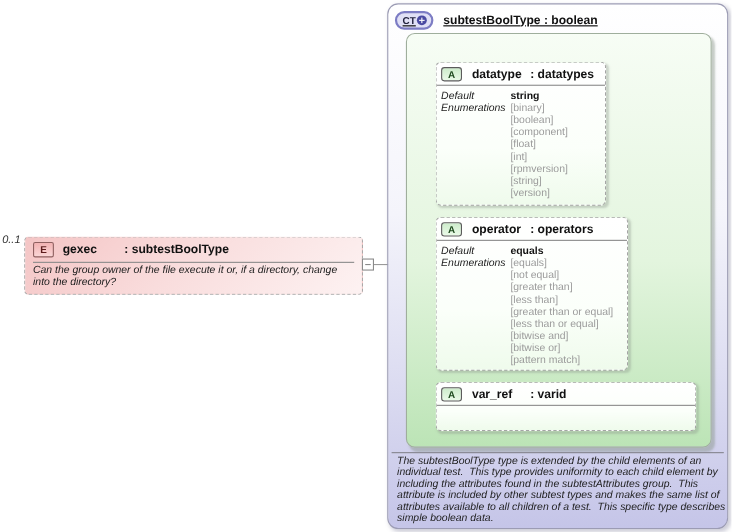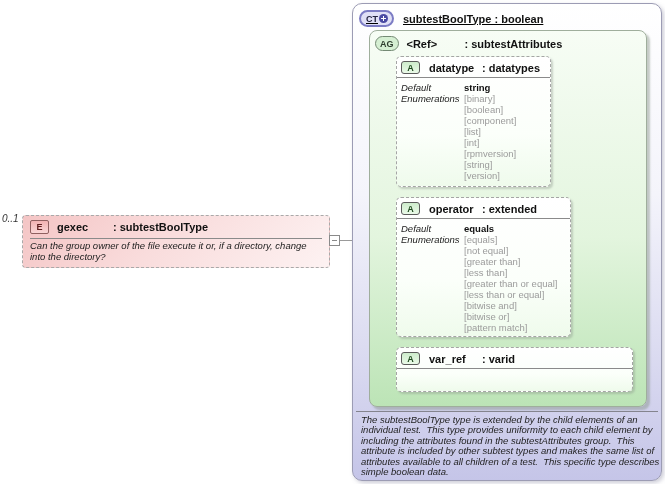--- a/index.html
+++ b/index.html
@@ -121,57 +121,52 @@
   <div class="ct-box">
     <div class="ct-header">
       <span class="badge ct-badge">
         <span>CT</span>
           <span class="ct-plus"></span>
       </span>
       <span class="ct-title">subtestBoolType : boolean</span>
     </div>
 
     <div class="ag-box">
-      <div class="ag-header">
-        <span class="badge ag-badge">AG</span>
-        <span class="ag-name">&lt;Ref&gt;</span>
-        <span class="ag-type">: subtestAttributes</span>
-      </div>
 
       <div class="attr-box attr-datatype">
         <div class="attr-header">
           <span class="badge a-badge">A</span>
           <span class="attr-name">datatype</span>
           <span class="attr-type">: datatypes</span>
         </div>
         <hr class="attr-sep">
         <div class="attr-body">
           <div class="col-labels">
             <div>Default</div>
             <div>Enumerations</div>
           </div>
           <div class="col-values">
             <div class="val-default">string</div>
             <div class="val-enum">[binary]</div>
             <div class="val-enum">[boolean]</div>
             <div class="val-enum">[component]</div>
-            <div class="val-enum">[list]</div>
+            <div class="val-enum">[float]</div>
             <div class="val-enum">[int]</div>
             <div class="val-enum">[rpmversion]</div>
             <div class="val-enum">[string]</div>
             <div class="val-enum">[version]</div>
           </div>
         </div>
       </div>
 
       <div class="attr-box attr-operator">
         <div class="attr-header">
           <span class="badge a-badge">A</span>
           <span class="attr-name">operator</span>
-          <span class="attr-type">: extended</span>
+          <span class="attr-type">: operators</span>
         </div>
         <hr class="attr-sep">
         <div class="attr-body">
           <div class="col-labels">
             <div>Default</div>
             <div>Enumerations</div>
           </div>
           <div class="col-values">
             <div class="val-default">equals</div>
             <div class="val-enum">[equals]</div>

